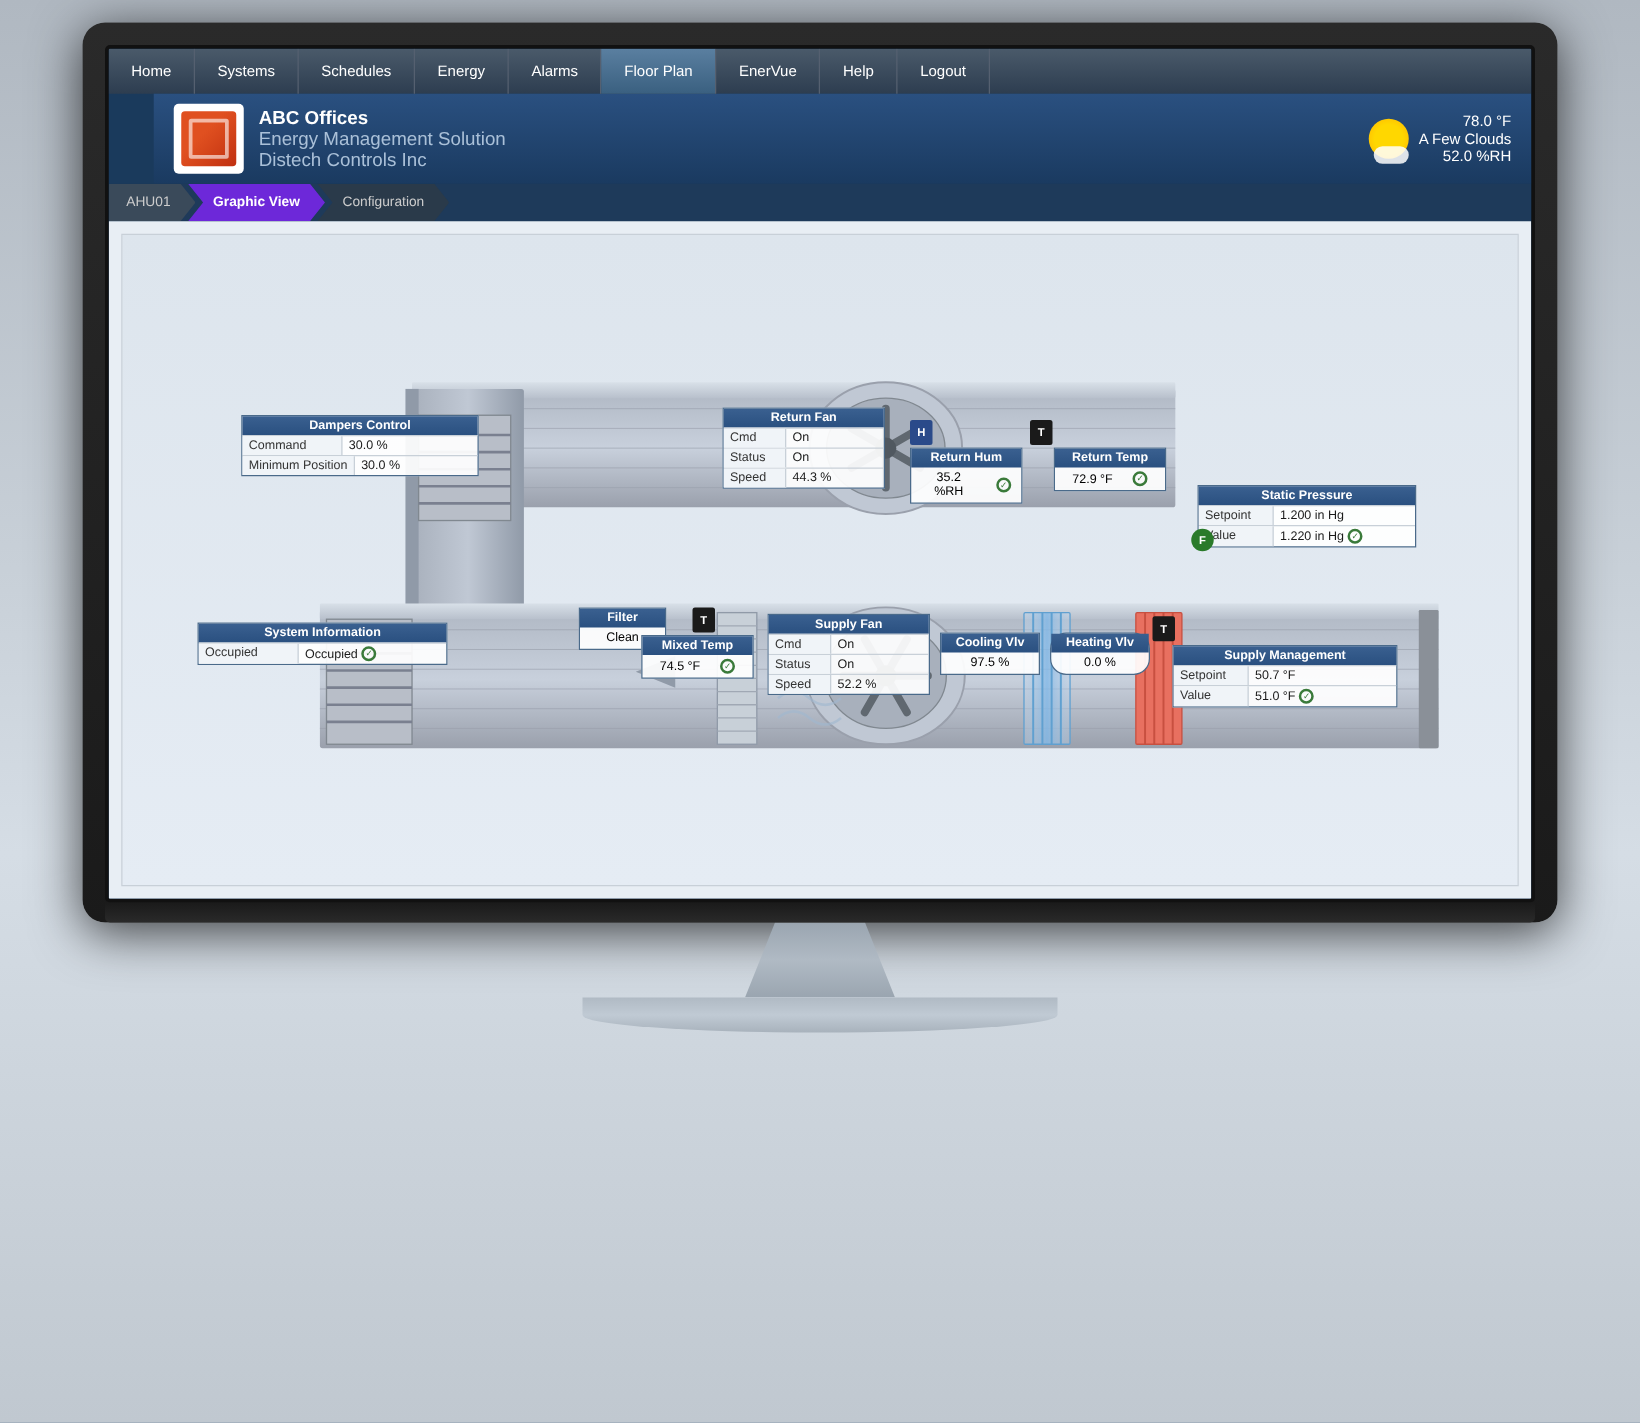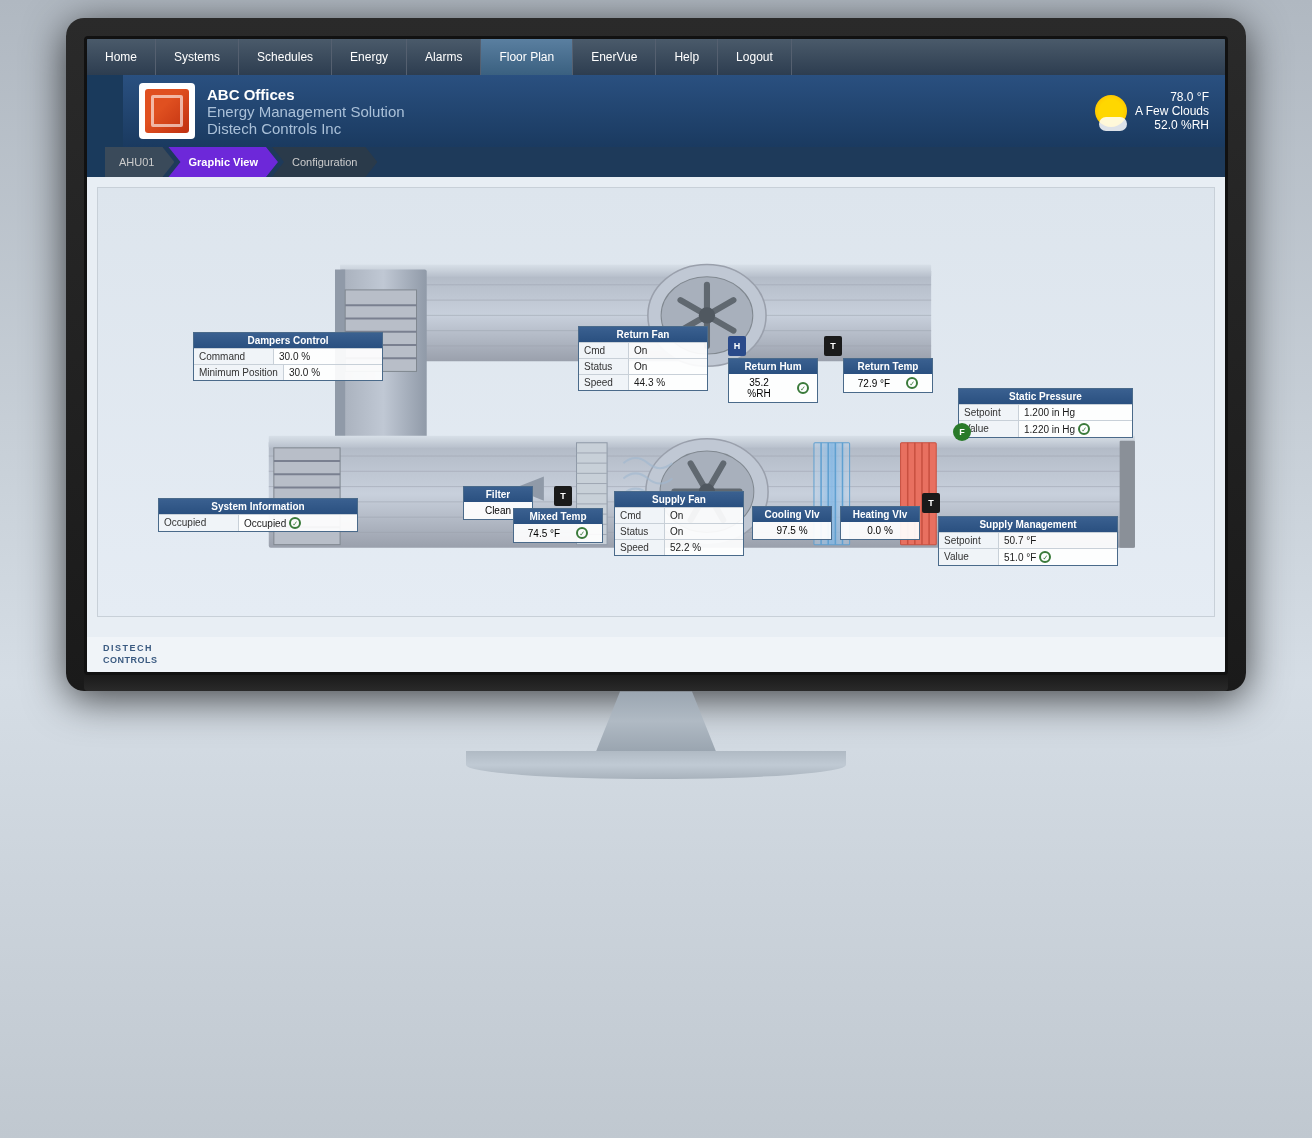--- a/index.html
+++ b/index.html
@@ -115,21 +115,20 @@
       border-radius: 10px;
       opacity: 0.85;
     }
 
     
     .breadcrumb {
       background: #1e3a5a;
       display: flex;
       align-items: flex-end;
       height: 30px;
-      margin-left: 18px;
     }
     .tab-item {
       height: 30px;
       display: flex;
       align-items: center;
       padding: 0 20px;
       font-size: 11px;
       color: #ccc;
       cursor: pointer;
       clip-path: polygon(0 0, calc(100% - 12px) 0, 100% 50%, calc(100% - 12px) 100%, 0 100%, 12px 50%);
@@ -149,21 +148,21 @@
       background: #e8eef4;
       padding: 10px;
       min-height: 460px;
       position: relative;
     }
 
     
     .graphic-container {
       position: relative;
       width: 100%;
-      height: 430px;
+      height: 522px;
       background: linear-gradient(180deg, #dde5ed 0%, #e5ecf4 100%);
       border: 1px solid #c8d0d8;
       overflow: hidden;
     }
 
     
     .ductwork-svg {
       position: absolute;
       top: 0; left: 0;
       width: 100%;
@@ -572,21 +571,21 @@
           </div>
         </div>
 
         <div class="simple-panel" style="left:654px; top:318px; width:80px;">
           <div class="simple-panel-header">Cooling Vlv</div>
           <div class="simple-panel-body">
             <span>97.5 %</span>
           </div>
         </div>
 
-        <div class="simple-panel" style="left:742px; top:318px; width:80px;">
+        <div class="simple-panel" style="left:742px; top:318px; width:80px;border-radius:13px;">
           <div class="simple-panel-header">Heating Vlv</div>
           <div class="simple-panel-body">
             <span>0.0 %</span>
           </div>
         </div>
 
         <div class="sensor-box sensor-t" style="left:824px; top:305px;">T</div>
 
         <div class="sensor-box sensor-f" style="left:855px; top:235px;">F</div>
 
@@ -601,25 +600,19 @@
             <div class="data-value">
               <span>51.0 °F</span>
               <span class="status-icon"></span>
             </div>
           </div>
         </div>
 
       </div>
     </div>
 
-    <div class="footer">
-      <div class="distech-logo">
-        <div>DISTECH</div>
-        <div class="controls">CONTROLS</div>
-      </div>
-    </div>
 
   </div>
   <div class="monitor-bottom"></div>
 </div>
 
 <div class="monitor-neck"></div>
 <div class="monitor-base"></div>
 
 </body></html>

